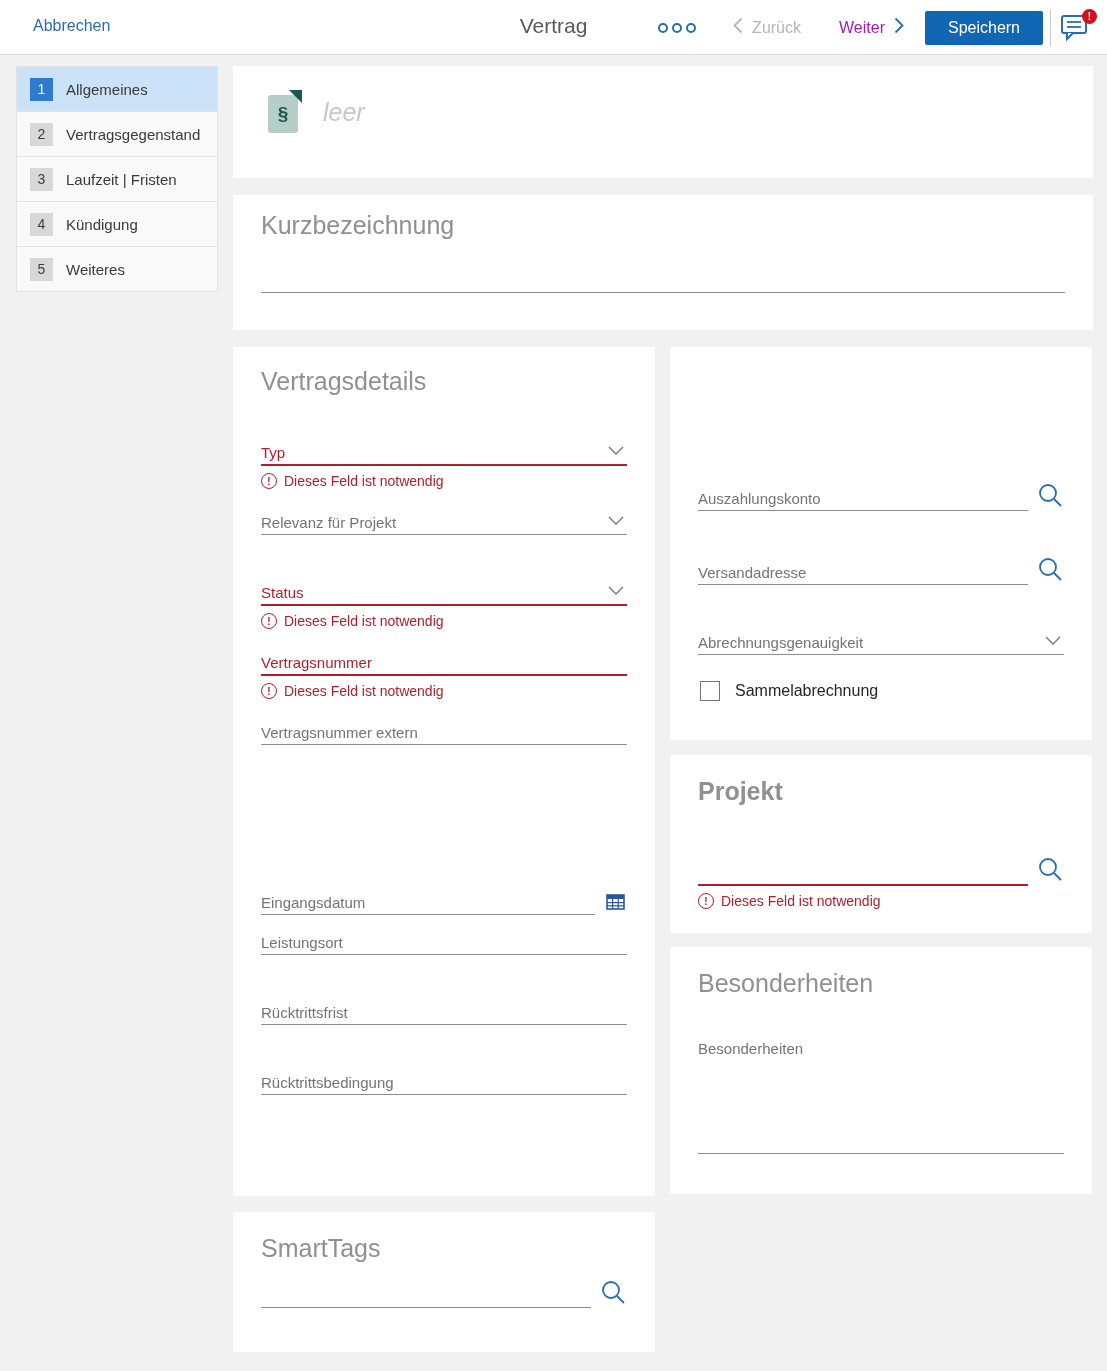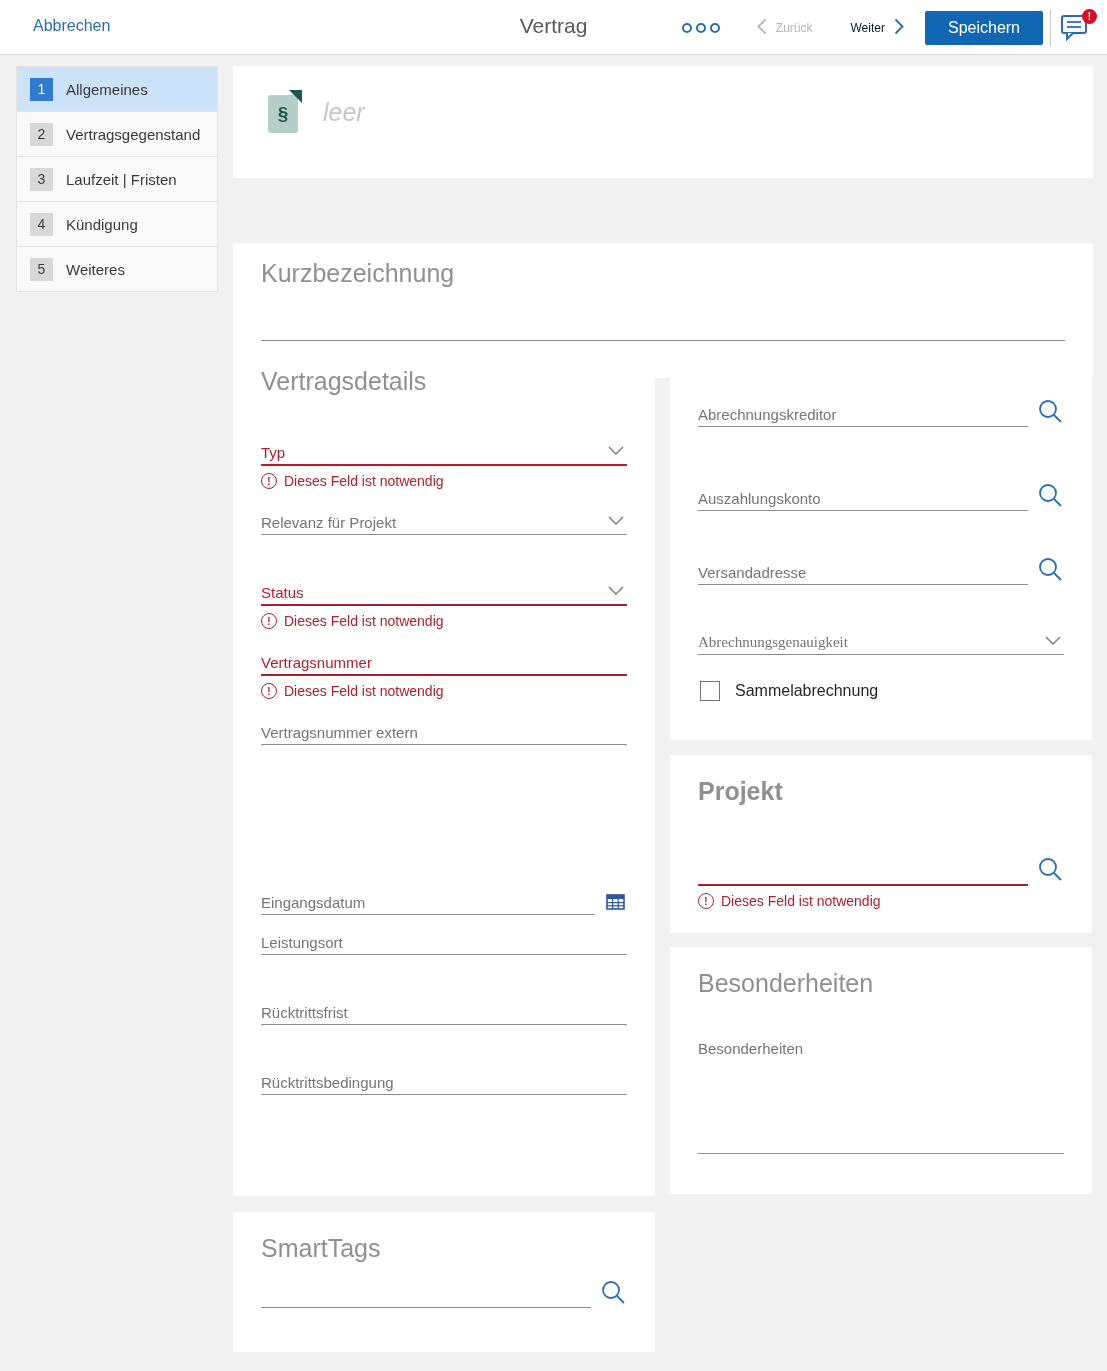--- a/index.html
+++ b/index.html
@@ -6,23 +6,23 @@
   body{font-family:"Liberation Sans", sans-serif; background:#f1f1f1;}
   .page{position:relative;width:1107px;height:1371px;background:#f1f1f1;overflow:hidden;}
 
   
   .topbar{position:absolute;left:0;top:0;width:1107px;height:55px;background:#fff;border-bottom:1px solid #d9d9d9;box-sizing:border-box;}
   .cancel{position:absolute;left:33px;top:17px;font-size:16px;color:#2a6cb4;cursor:pointer;text-decoration:none;}
   .tb-title{position:absolute;left:50%;transform:translateX(-50%);top:14px;font-size:21px;font-weight:300;color:#595959;}
   .tb-right{position:absolute;right:15px;top:0;height:55px;display:flex;align-items:center;}
   .more{display:flex;gap:4px;align-items:center;margin-right:36px;cursor:pointer;}
   .more i{display:block;width:6px;height:6px;border:2px solid #2a6cb4;border-radius:50%;}
-  .navbtn{display:flex;align-items:center;gap:9px;font-size:12px;cursor:pointer;}
+  .navbtn{display:flex;align-items:center;gap:9px;font-size:16px;cursor:pointer;}
   .navbtn.back{color:#b5b5b5;margin-right:38px;cursor:default;}
-  .navbtn.next{color:#0f172a;margin-right:20px;}
+  .navbtn.next{color:#a21caf;margin-right:20px;}
   .savebtn{background:#1166b3;color:#fff;border:none;font-family:inherit;font-size:16px;padding:8px 23px;border-radius:2px;cursor:pointer;margin-right:7px;}
   .vdiv{width:1px;height:36px;background:#c9c9c9;margin-right:9px;}
   .comment{position:relative;width:32px;height:32px;cursor:pointer;}
   .badge{position:absolute;top:-3px;right:-5px;width:15px;height:15px;background:#d40e1e;border-radius:50%;color:#fff;font-size:10px;font-weight:bold;display:flex;align-items:center;justify-content:center;}
 
   
   .sidebar{position:absolute;left:16px;top:66px;width:202px;border:1px solid #e3e3e3;box-sizing:border-box;}
   .side-item{height:44px;background:#f9f9f9;border-bottom:1px solid #e3e3e3;display:flex;align-items:center;cursor:pointer;}
   .side-item:last-child{border-bottom:none;}
   .side-item.sel{background:#cbe2f8;}
@@ -129,21 +129,21 @@
   </div>
 
   <div class="card" style="left:233px;top:66px;width:860px;height:112px;">
     <div class="doc-icon">
       <span class="glyph">§</span>
       <span class="fold"></span>
     </div>
     <div class="leer">leer</div>
   </div>
 
-  <div class="card" style="left:233px;top:195px;width:860px;height:135px;margin-top:48px;">
+  <div class="card" style="left:233px;top:195px;width:860px;height:135px;">
     <div class="sec-title" style="top:16px;">Kurzbezeichnung</div>
     <div class="field" style="top:74px;width:804px;">
       <div class="ctl"></div>
     </div>
   </div>
 
   <div class="card" style="left:233px;top:347px;width:422px;height:849px;">
     <div class="sec-title" style="top:20px;">Vertragsdetails</div>
 
     <div class="field" style="top:94px;">
@@ -234,57 +234,46 @@
 
     <div class="field" style="top:724px;">
       <div class="ctl">
         <span class="lbl">Rücktrittsbedingung</span>
       </div>
     </div>
   </div>
 
   <div class="card" style="left:670px;top:347px;width:422px;height:393px;">
 
-    <div class="field" style="top:56px;">
+
+    <div class="field" style="top:214px;">
       <div class="ctl lookup">
-        <span class="lbl">Abrechnungskreditor</span>
+        <span class="lbl">Versandadresse</span>
       </div>
       <span class="mag">
         <svg width="27" height="27" viewBox="0 0 27 27">
           <circle cx="11" cy="11" r="8" fill="none" stroke="#2a6cb4" stroke-width="1.8"></circle>
           <line x1="17" y1="17" x2="24" y2="24" stroke="#2a6cb4" stroke-width="1.8"></line>
         </svg>
       </span>
     </div>
 
-    <div class="field" style="top:214px;">
+    <div class="field" style="top:140px;">
       <div class="ctl lookup">
-        <span class="lbl">Versandadresse</span>
+        <span class="lbl">Auszahlungskonto</span>
       </div>
       <span class="mag">
         <svg width="27" height="27" viewBox="0 0 27 27">
           <circle cx="11" cy="11" r="8" fill="none" stroke="#2a6cb4" stroke-width="1.8"></circle>
           <line x1="17" y1="17" x2="24" y2="24" stroke="#2a6cb4" stroke-width="1.8"></line>
         </svg>
       </span>
     </div>
 
-    <div class="field" style="top:140px;">
-      <div class="ctl lookup">
-        <span class="lbl">Auszahlungskonto</span>
-      </div>
-      <span class="mag">
-        <svg width="27" height="27" viewBox="0 0 27 27">
-          <circle cx="11" cy="11" r="8" fill="none" stroke="#2a6cb4" stroke-width="1.8"></circle>
-          <line x1="17" y1="17" x2="24" y2="24" stroke="#2a6cb4" stroke-width="1.8"></line>
-        </svg>
-      </span>
-    </div>
-
-    <div class="field" style="top:284px;font-family:Liberation Serif, serif;">
+    <div class="field" style="top:284px;">
       <div class="ctl">
         <span class="lbl">Abrechnungsgenauigkeit</span>
         <span class="chev">
           <svg width="16" height="9" viewBox="0 0 16 9">
               <path d="M1 1 L8 8 L15 1" fill="none" stroke="#777" stroke-width="1.4"></path>
             </svg>
         </span>
       </div>
     </div>
 

